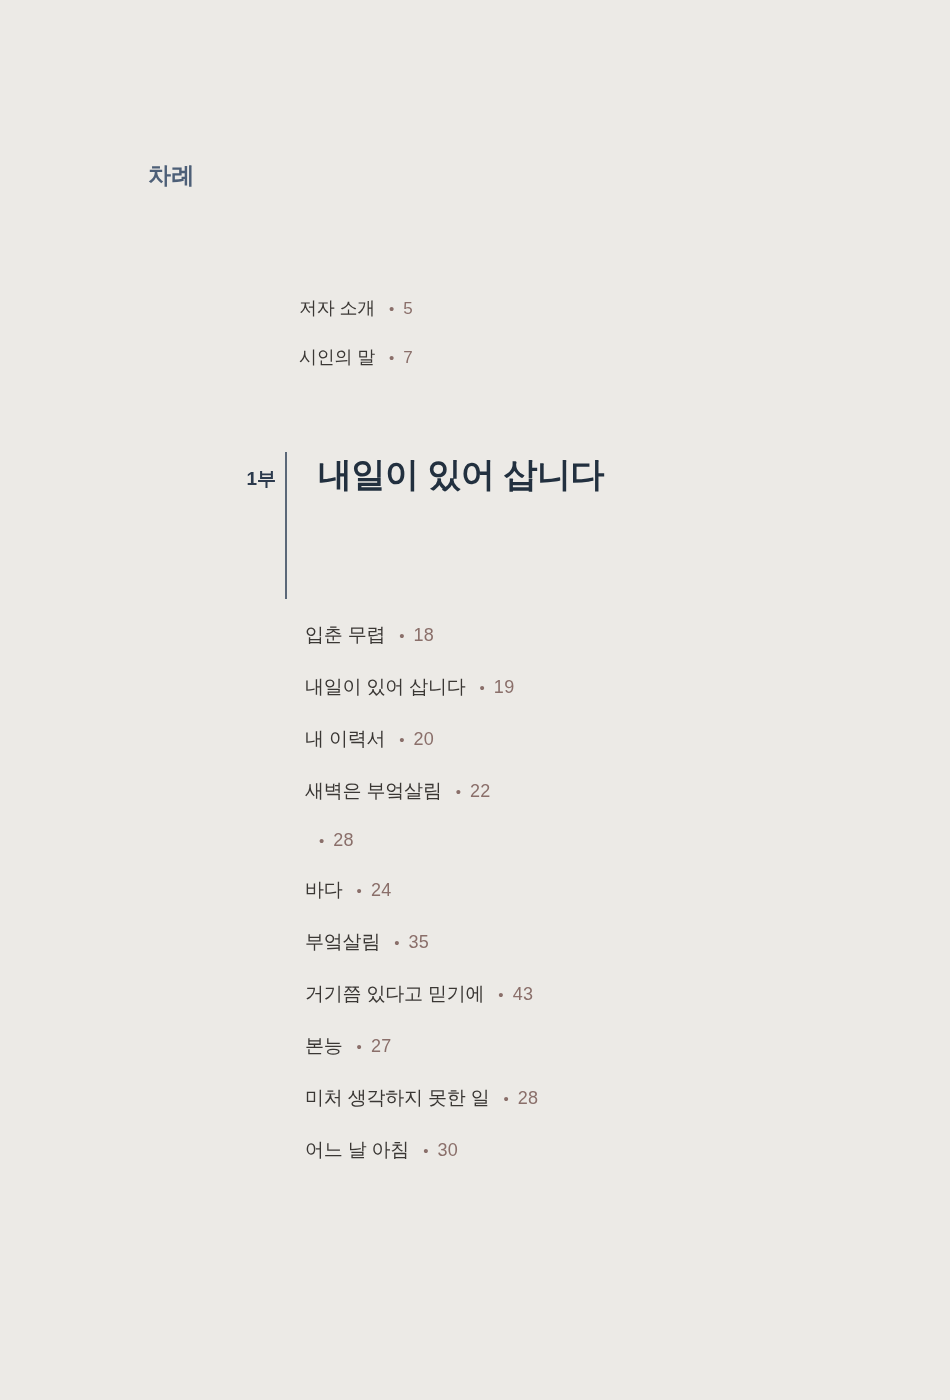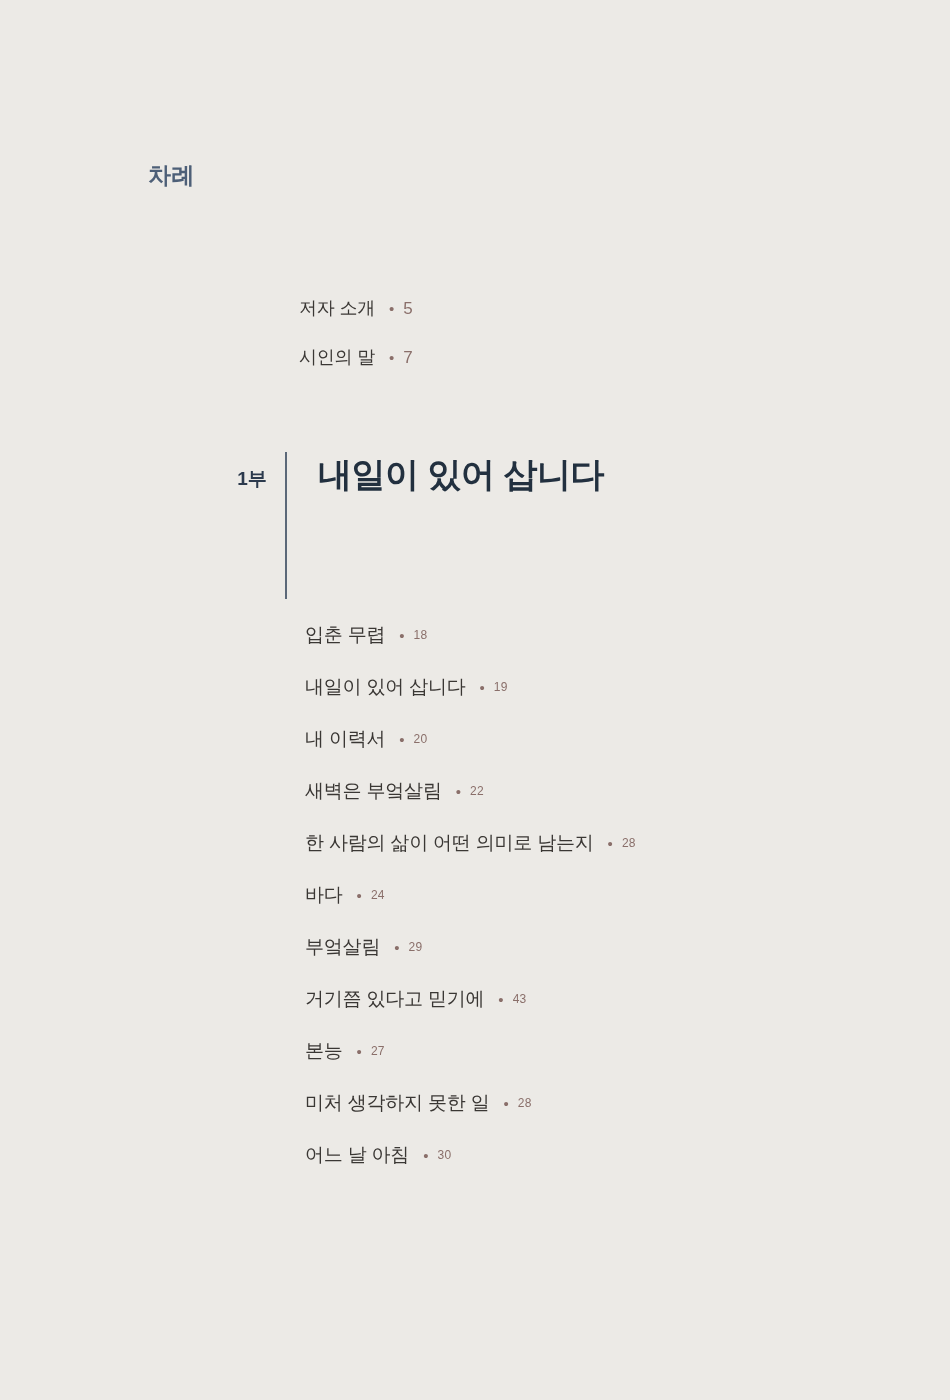--- a/index.html
+++ b/index.html
@@ -51,21 +51,21 @@
     left: 228px;
     top: 452px;
     width: 640px;
     height: 150px;
   }
   .part-label {
     position: absolute;
     left: 0;
     top: 14px;
     width: 48px;
-    text-align: center;
+    text-align: right;
     font-size: 19px;
     font-weight: 700;
     color: #2c3a4d;
   }
   .part-rule {
     position: absolute;
     left: 57px;
     top: 0;
     width: 2px;
     height: 147px;
@@ -105,21 +105,21 @@
     color: #3a3734;
     letter-spacing: -0.2px;
   }
   .entry .dot {
     margin: 0 9px 0 14px;
     font-size: 15px;
     color: #8a6f6a;
     line-height: 1;
   }
   .entry .page-no {
-    font-size: 12px;
+    font-size: 18px;
     color: #8a6f6a;
     letter-spacing: 0.3px;
   }
   .front-matter .entry .title {
     font-size: 18px;
   }
   .front-matter .entry .page-no {
     font-size: 17px;
   }
 </style>
@@ -169,35 +169,34 @@
       <span class="page-no">20</span>
     </div>
 
     <div class="entry">
       <span class="title">새벽은 부엌살림</span>
       <span class="dot">•</span>
       <span class="page-no">22</span>
     </div>
 
     <div class="entry">
-      <span class="title">한 사람의 삶이 어떤 의미로 남는지</span>
       <span class="dot">•</span>
       <span class="page-no">28</span>
     </div>
 
     <div class="entry">
       <span class="title">바다</span>
       <span class="dot">•</span>
       <span class="page-no">24</span>
     </div>
 
     <div class="entry">
       <span class="title">부엌살림</span>
       <span class="dot">•</span>
-      <span class="page-no">29</span>
+      <span class="page-no">35</span>
     </div>
 
     <div class="entry">
       <span class="title">거기쯤 있다고 믿기에</span>
       <span class="dot">•</span>
       <span class="page-no">43</span>
     </div>
 
     <div class="entry">
       <span class="title">본능</span>

